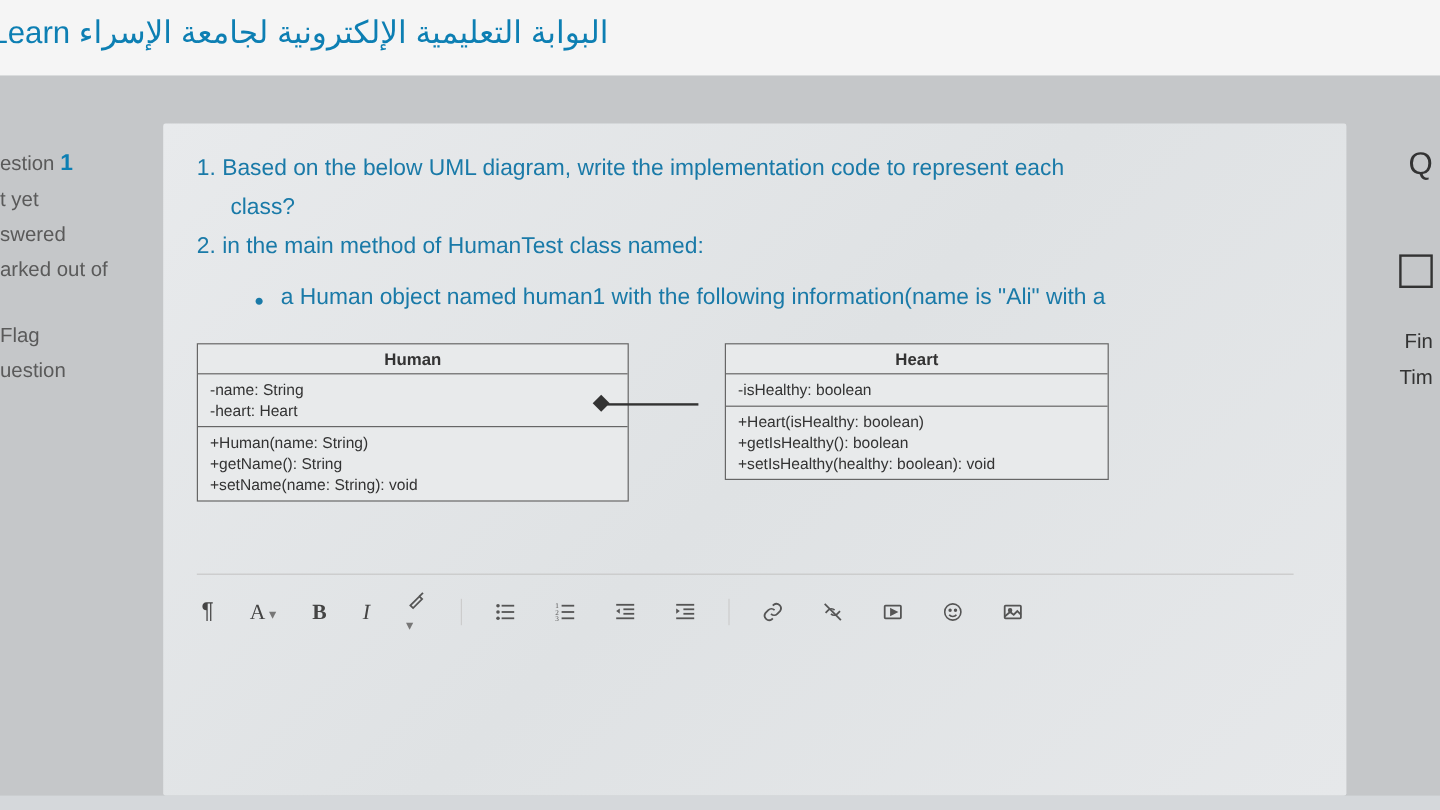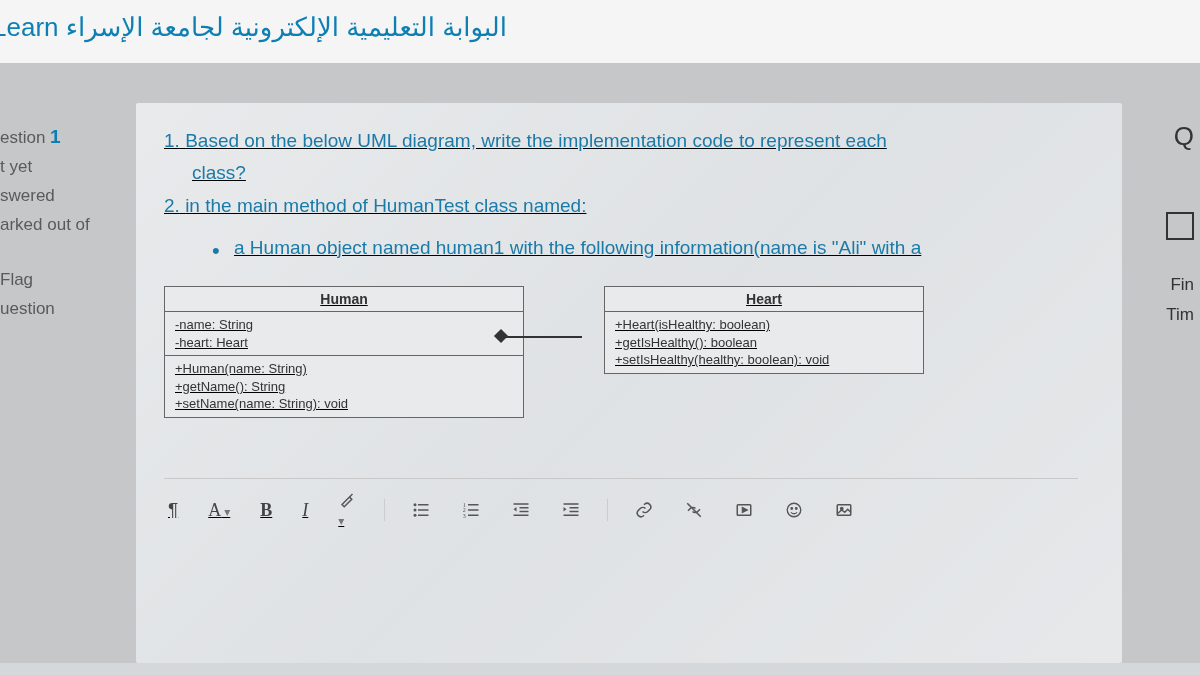--- a/index.html
+++ b/index.html
@@ -38,21 +38,20 @@
     line-height: 1.7;
   }
   .sidebar .qnum .num { color: #0d7fb3; font-weight: 600; font-size: 19px; }
   .content-panel {
     flex: 1;
     background: linear-gradient(135deg, #e8eaec 0%, #dfe2e4 50%, #e6e8ea 100%);
     padding: 22px 44px 14px 28px;
     border-radius: 2px;
     margin-right: 23px;
     position: relative;
-    text-decoration: underline;
   }
   .right-col {
     width: 55px;
     padding: 18px 6px;
     color: #333;
     font-size: 17px;
     text-align: right;
   }
   .right-col .q-icon {
     font-size: 26px;
@@ -194,20 +193,21 @@
         <div class="title">Human</div>
         <div class="sect" style="white-space:pre-line">-name: String
 -heart: Heart</div>
         <div class="sect" style="white-space:pre-line">+Human(name: String)
 +getName(): String
 +setName(name: String): void</div>
       </div>
       <div class="connector"></div>
       <div class="uml-box uml-heart">
         <div class="title">Heart</div>
+        <div class="sect" style="white-space:pre-line">-isHealthy: boolean</div>
         <div class="sect" style="white-space:pre-line">+Heart(isHealthy: boolean)
 +getIsHealthy(): boolean
 +setIsHealthy(healthy: boolean): void</div>
       </div>
     </div>
 
     <div class="toolbar">
       <span class="btn para">¶</span>
       <span class="btn drop" style="font-weight:400"><span>A</span></span>
       <span class="btn" style="font-weight:700"><span>B</span></span>

